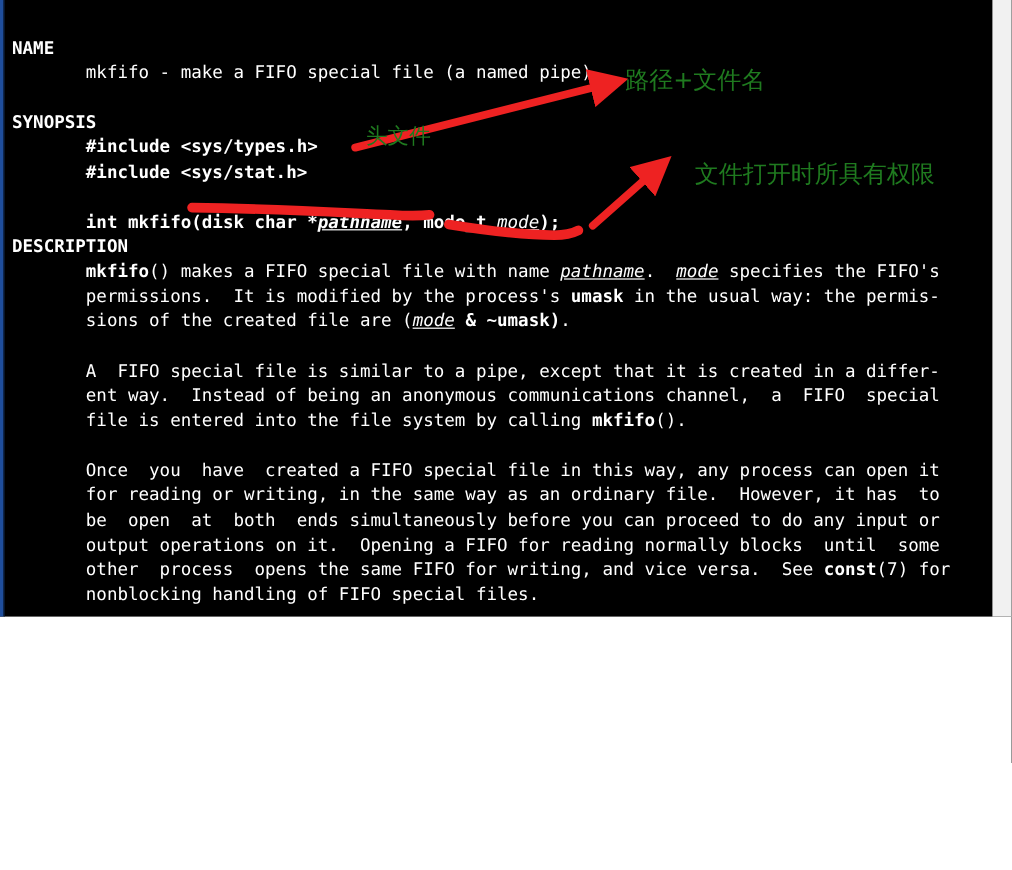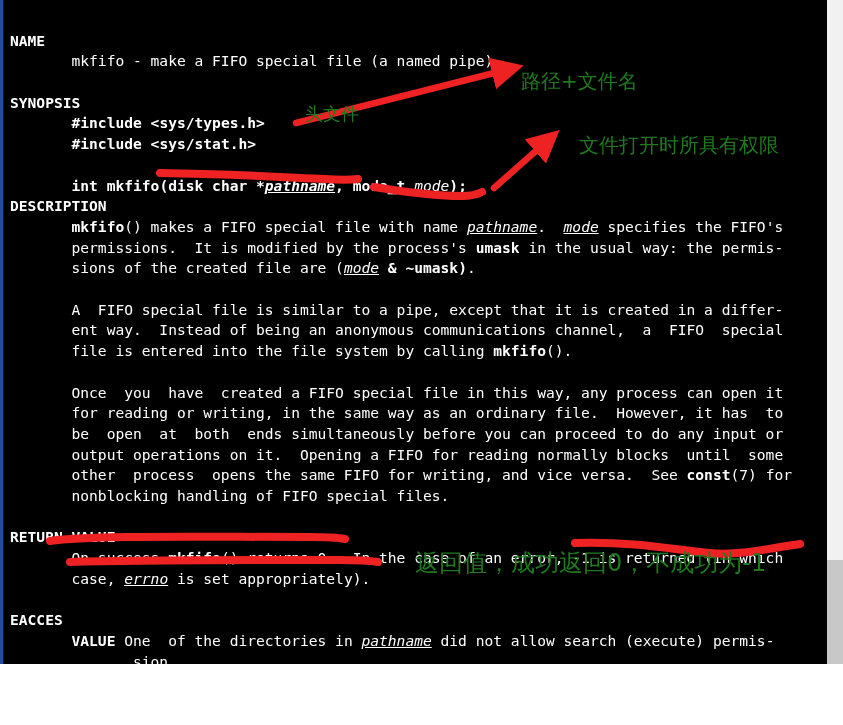--- a/index.html
+++ b/index.html
@@ -3,21 +3,21 @@
 <meta charset="utf-8">
 <style>
   html, body {
     margin: 0;
     padding: 0;
     background: #ffffff;
   }
   #page {
     position: relative;
     width: 843px;
-    height: 664px;
+    height: 514px;
     background: #000000;
     overflow: hidden;
     font-family: "DejaVu Sans Mono", "Liberation Mono", monospace;
   }
   
   #left-border {
     position: absolute;
     left: 0; top: 0;
     width: 3px; height: 725px;
     background: #1f4e9c;
@@ -64,21 +64,21 @@
   }
   .cn-note {
     position: absolute;
     color: #1f7a1f;
     font-family: "DejaVu Sans", "Liberation Sans", sans-serif;
     font-size: 18px;
     line-height: 22px;
     white-space: nowrap;
   }
   #note-header   { left: 305px; top: 103px; }
-  #note-path     { left: 521px; top: 70px;  font-size: 20px; }
+  #note-path     { left: 521px; top: 55px;  font-size: 20px; }
   #note-mode     { left: 549px; top: 134px; font-size: 20px; margin-left: 30px; }
   #note-ret      { left: 415px; top: 552px; font-size: 24px; }
 
   #watermark {
     position: absolute;
     left: 589px;
     top: 691px;
     color: #a8a8a8;
     font-family: "DejaVu Sans", "Liberation Sans", sans-serif;
     font-size: 15px;

